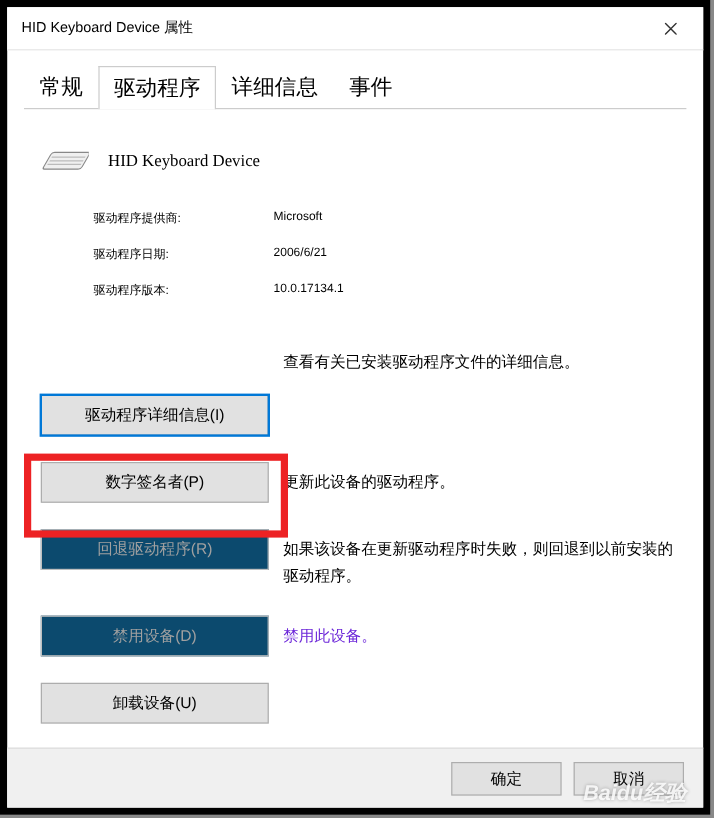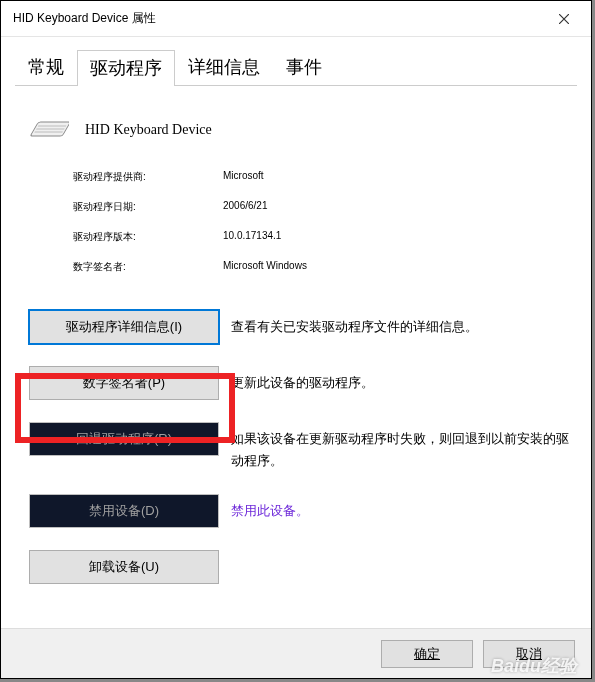--- a/index.html
+++ b/index.html
@@ -8,21 +8,21 @@
       font-size: 12px;
       background: #888;
       width: 595px;
       height: 682px;
       overflow: hidden;
     }
     .window {
       width: 592px;
       height: 679px;
       background: #fff;
-      border: 1px solid #000000;
+      border: 6px solid #000000;
       position: relative;
     }
     .titlebar {
       height: 36px;
       display: flex;
       align-items: center;
       justify-content: space-between;
       padding: 0 4px 0 12px;
       border-bottom: 1px solid #e5e5e5;
       background: #fff;
@@ -102,23 +102,24 @@
       height: 34px;
       background: #e1e1e1;
       border: 1px solid #adadad;
       font-family: inherit;
       font-size: 13px;
       cursor: default;
     }
     .btn.focused {
       outline: 2px solid #0078d7;
       outline-offset: -1px;
+      margin-top: 44px;
     }
     .btn.disabled {
-      background: #0f172a;
+      background: #0c4a6e;
       color: #a0a0a0;
       border-color: #bfbfbf;
     }
     .action-desc {
       font-size: 13px;
       line-height: 1.7;
       padding-top: 6px;
     }
     .action-desc.disabled { color: #6d28d9; }
     .highlight-box {
@@ -137,21 +138,20 @@
       align-items: center;
       padding-right: 16px;
       gap: 10px;
     }
     .footer-btn {
       width: 92px; height: 28px;
       background: #e1e1e1;
       border: 1px solid #adadad;
       font-family: inherit;
       font-size: 13px;
-      text-decoration: underline;
     }
     .watermark {
       position: absolute;
       right: 14px; bottom: 0;
       color: rgba(255,255,255,0.85);
       font-size: 18px;
       font-weight: bold;
       font-style: italic;
       text-shadow: 0 0 3px rgba(0,0,0,0.3);
       pointer-events: none;
@@ -199,24 +199,20 @@
         <span class="info-value">Microsoft</span>
       </div>
       <div class="info-row">
         <span class="info-label">驱动程序日期:</span>
         <span class="info-value">2006/6/21</span>
       </div>
       <div class="info-row">
         <span class="info-label">驱动程序版本:</span>
         <span class="info-value">10.0.17134.1</span>
       </div>
-      <div class="info-row">
-        <span class="info-label">数字签名者:</span>
-        <span class="info-value">Microsoft Windows</span>
-      </div>
     </div>
 
     <div class="actions">
       <div class="action-row h">
         <div class="btn-wrap"><button class="btn focused">驱动程序详细信息(I)</button></div>
         <div class="action-desc">查看有关已安装驱动程序文件的详细信息。</div>
       </div>
       <div class="action-row h">
         <div class="btn-wrap"><button class="btn">数字签名者(P)</button></div>
         <div class="action-desc">更新此设备的驱动程序。</div>

